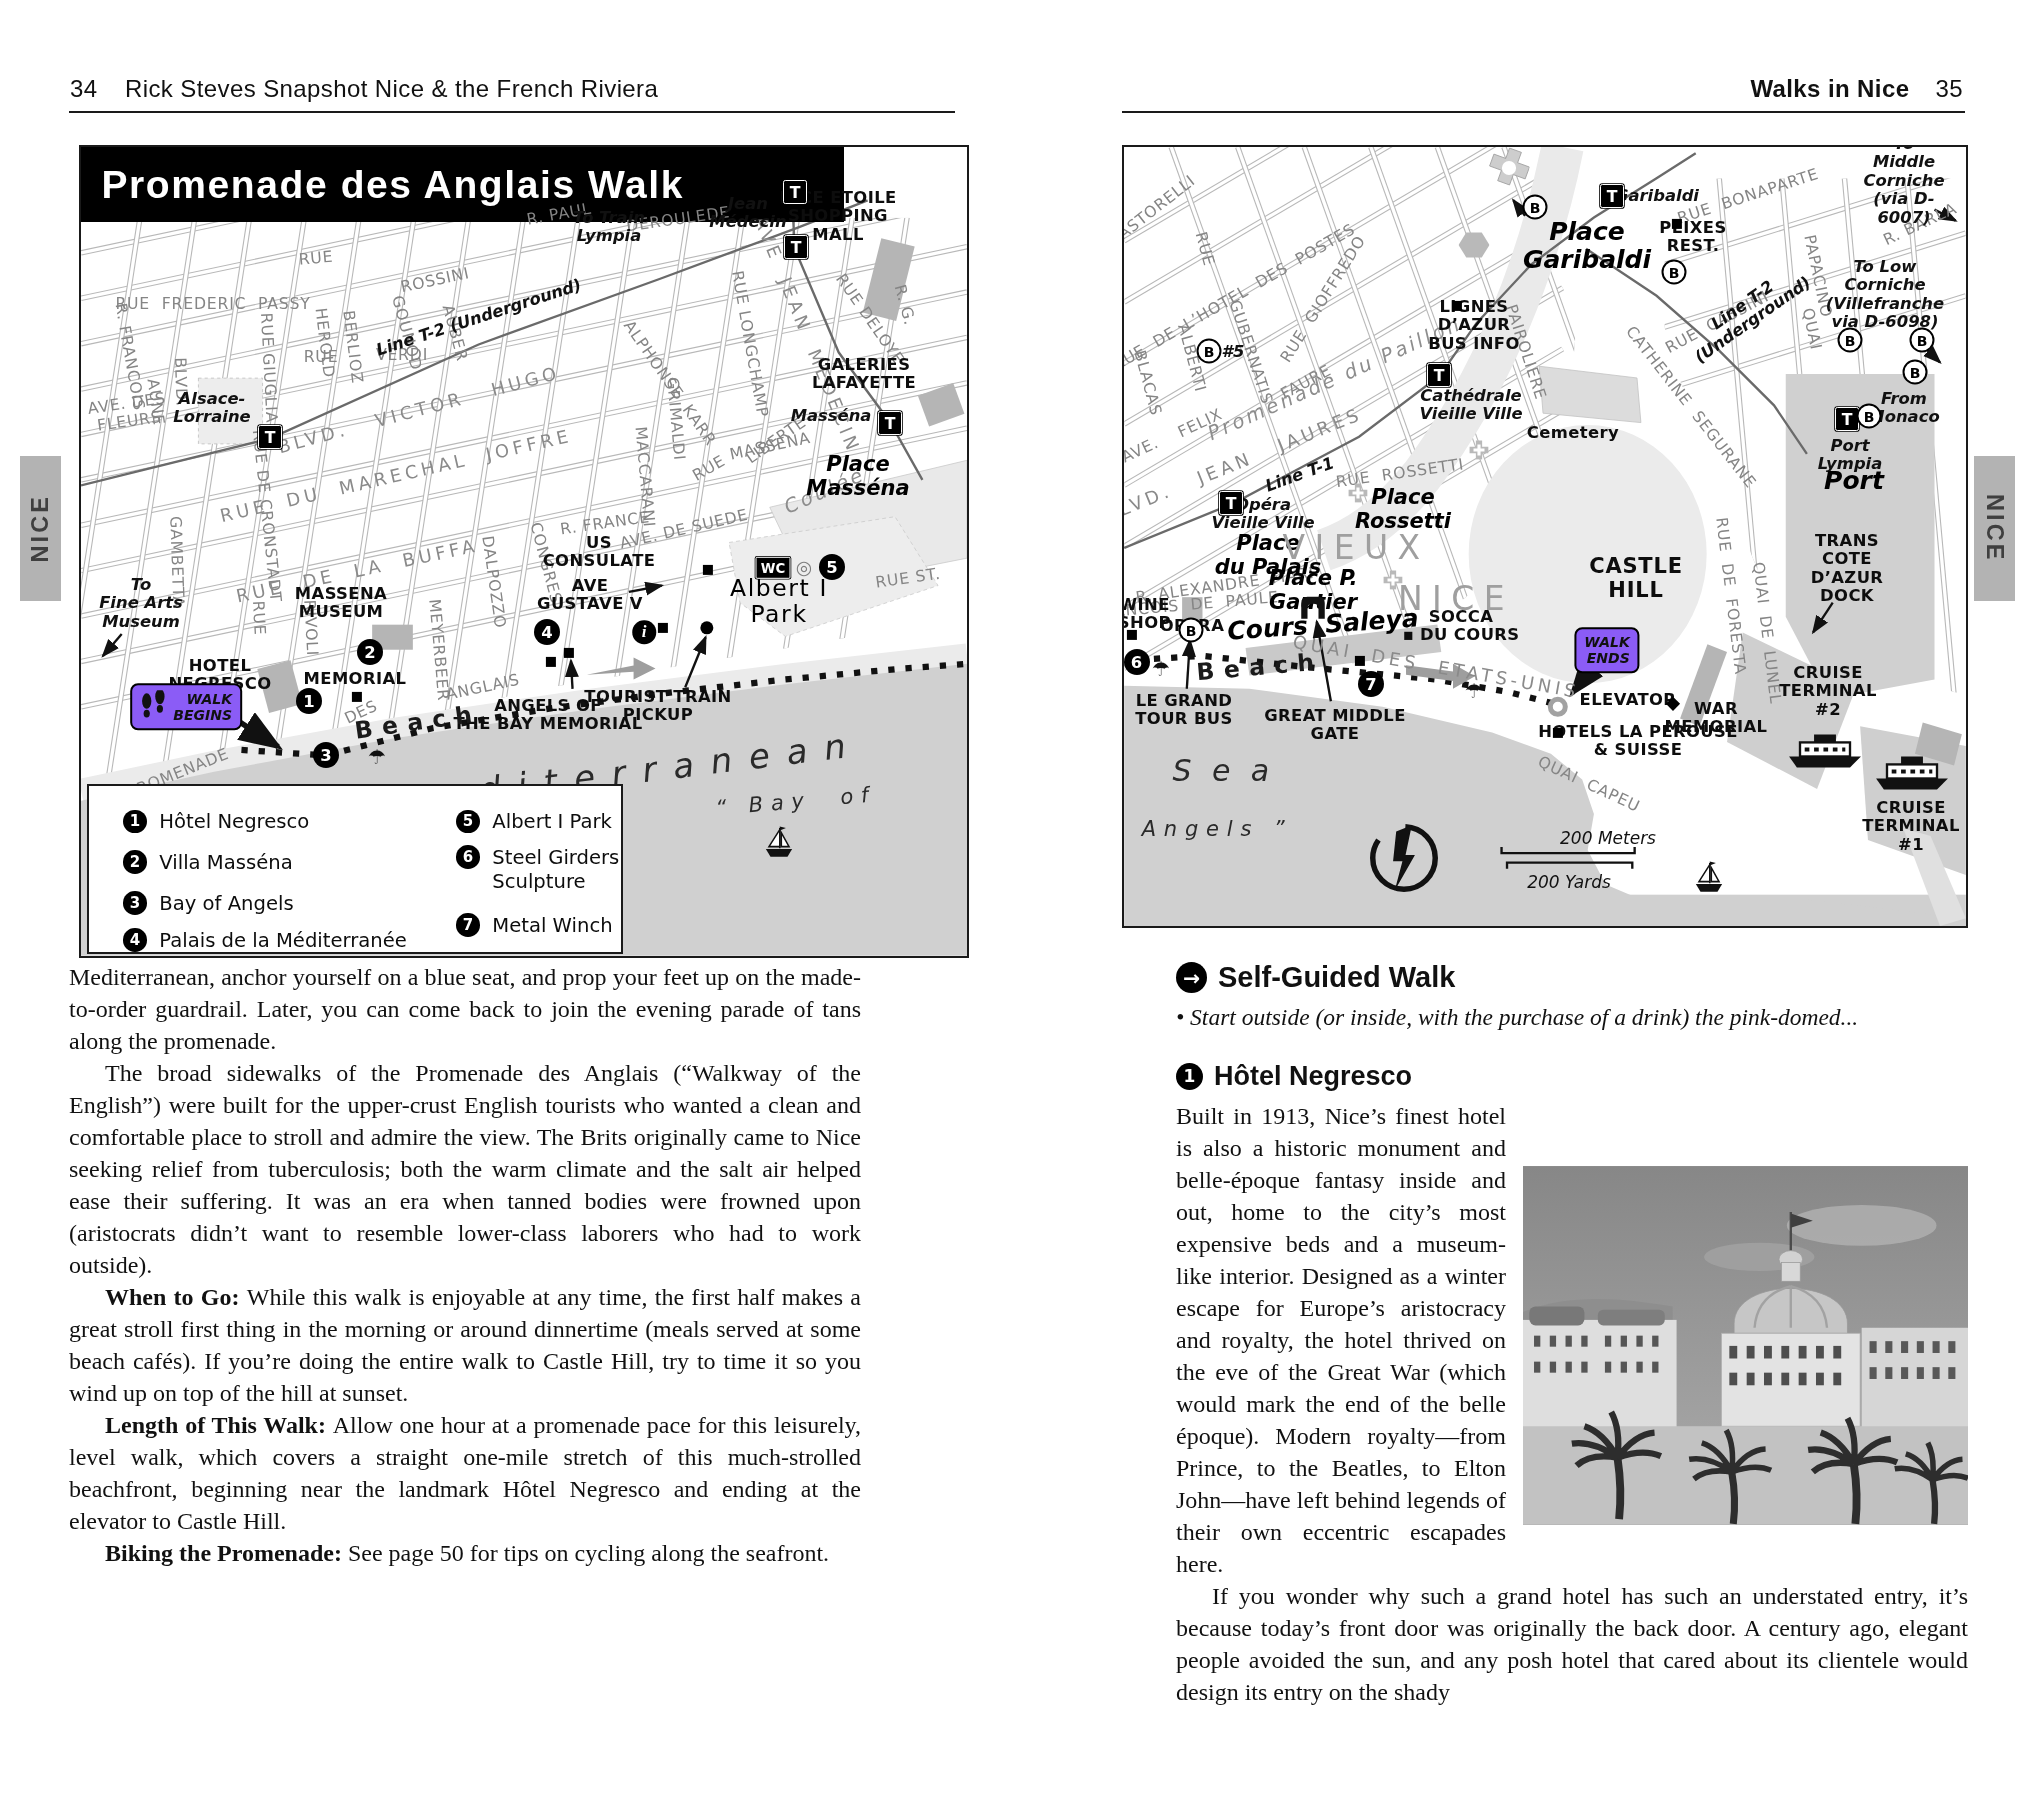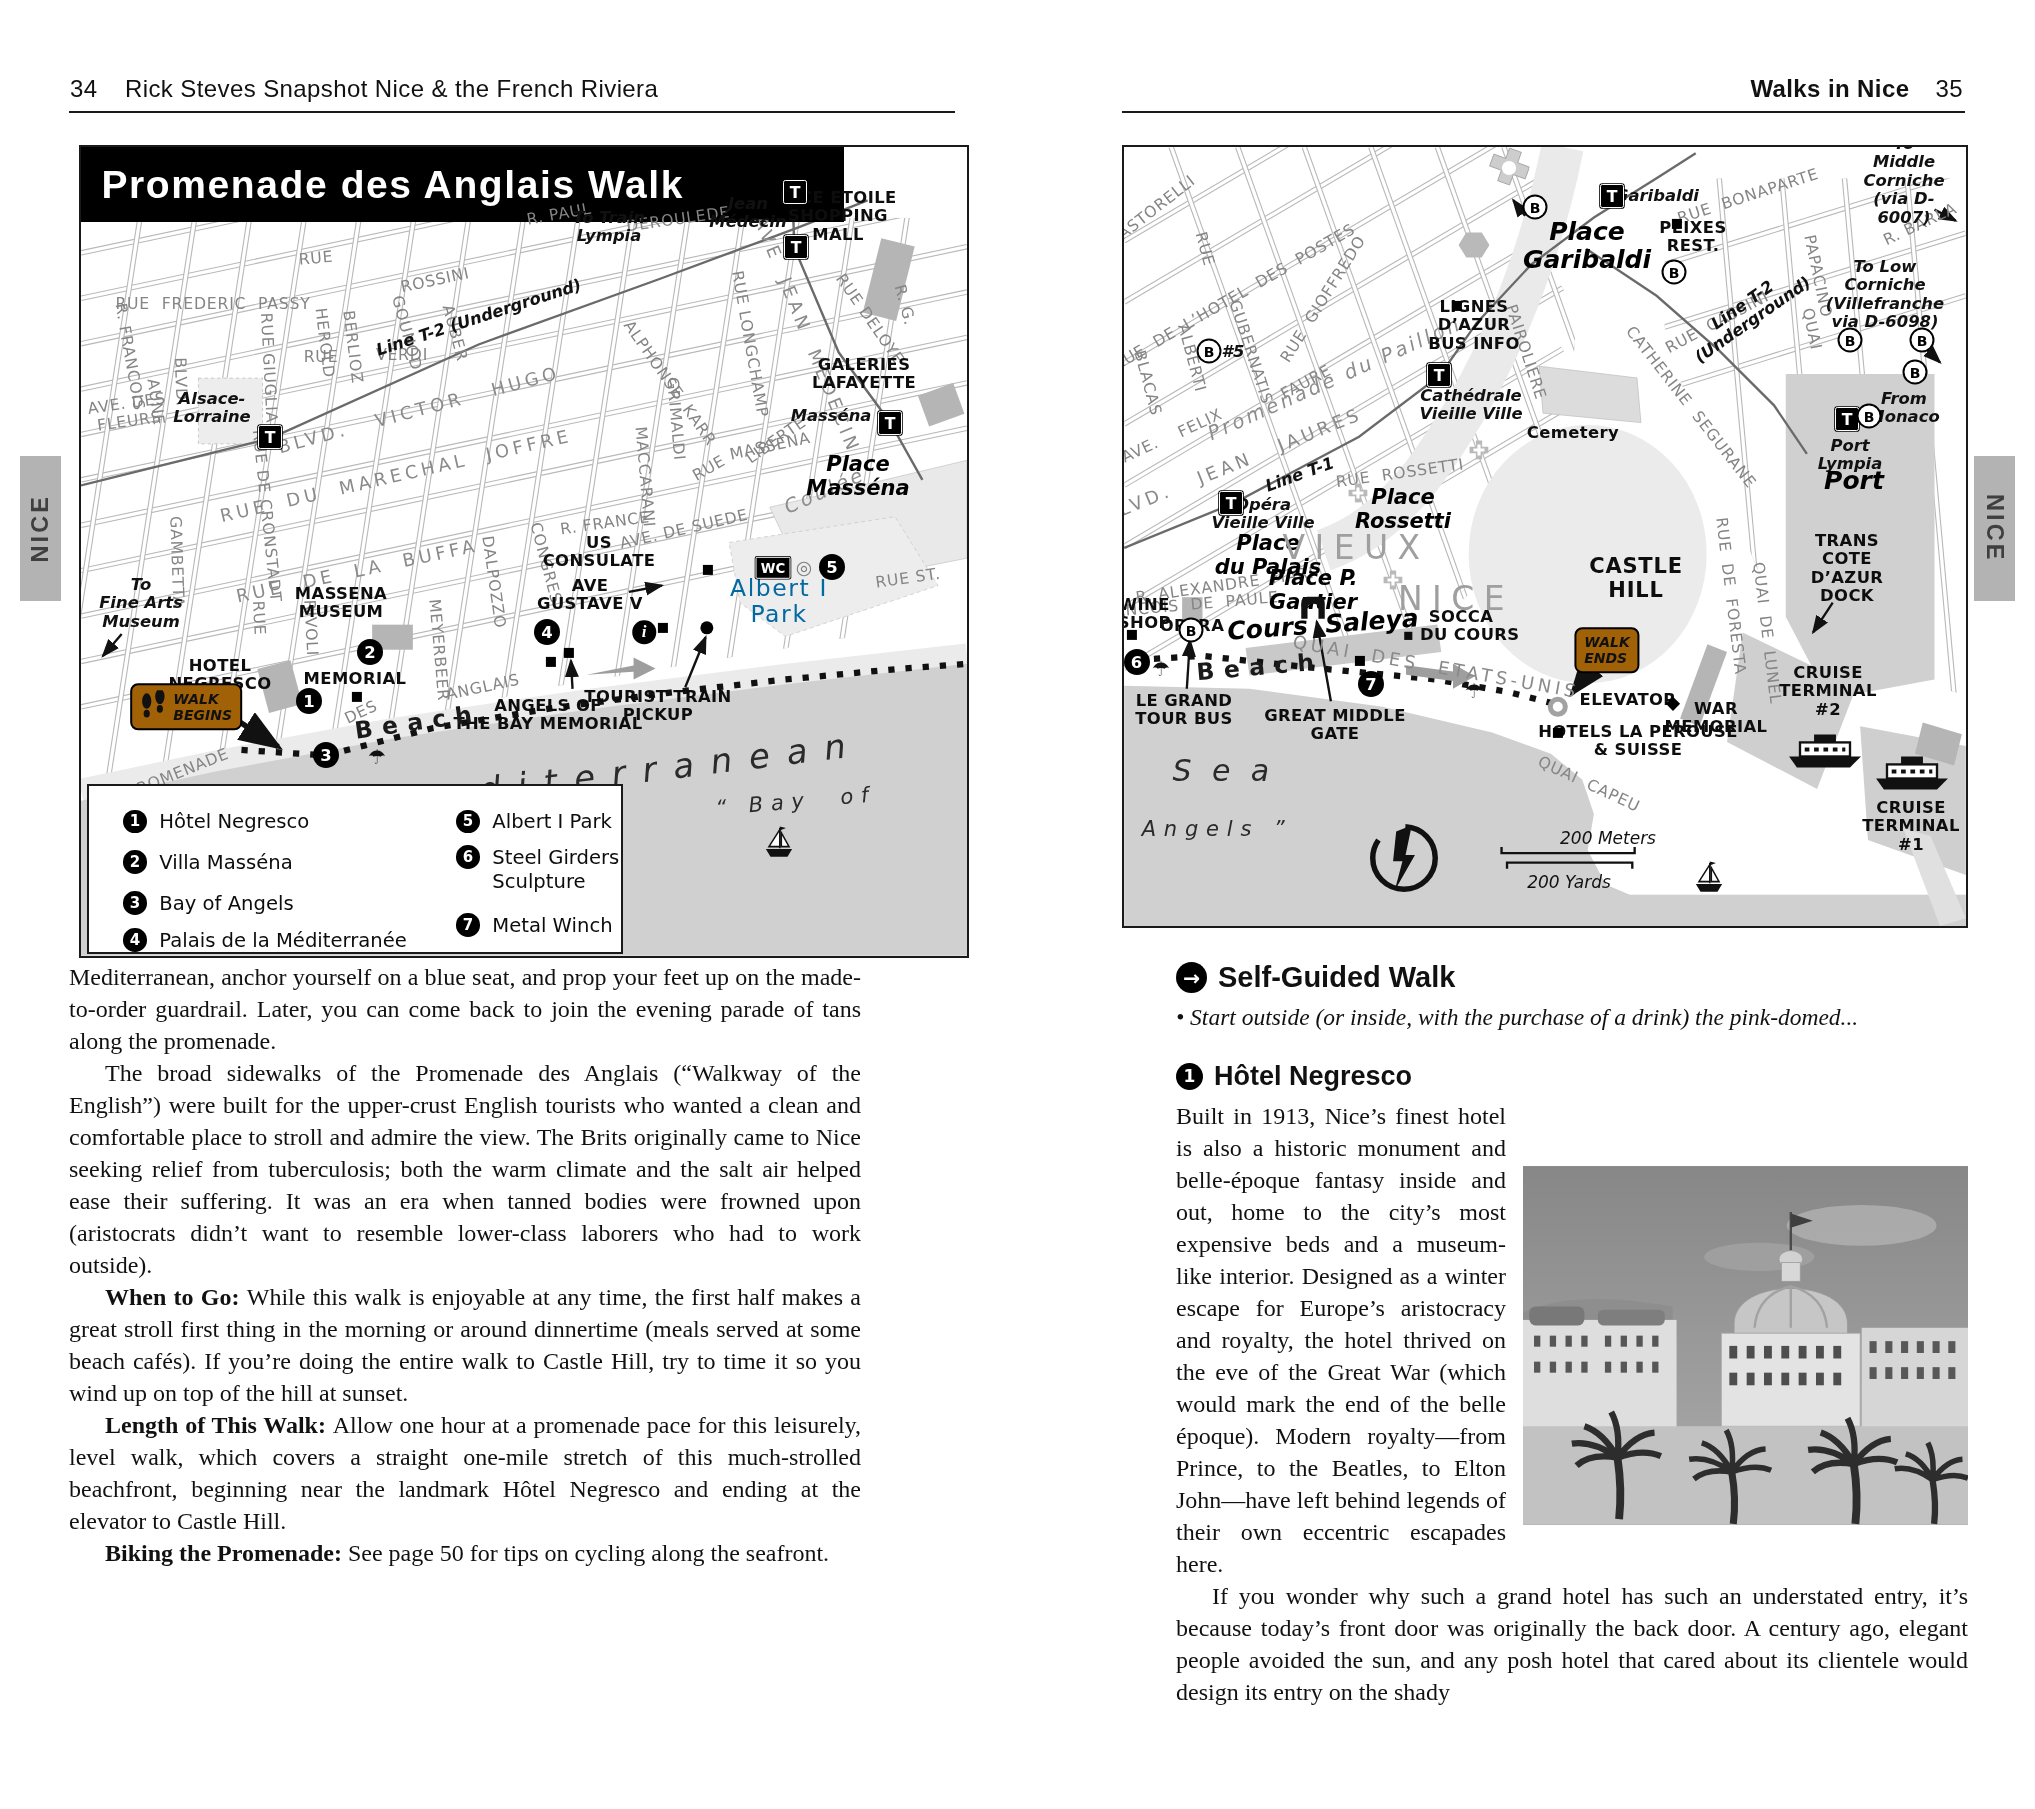--- a/index.html
+++ b/index.html
@@ -30,21 +30,21 @@
   
   .lbl{position:absolute;white-space:pre-line;text-align:center;font-family:"DejaVu Sans",sans-serif;line-height:1.12;}
   .st{font-size:15.7px;color:#858585;letter-spacing:0.8px;white-space:pre;}
   .st2{font-size:15.7px;color:#858585;letter-spacing:0.8px;}
   .stB{font-size:18px;color:#8a8a8a;letter-spacing:3.9px;white-space:pre;}
   .scr{font-size:16.4px;color:#111;font-style:italic;font-weight:bold;}
   .poi{font-size:16.4px;color:#0d0d0d;font-weight:bold;letter-spacing:0.4px;}
   .poiB{font-size:21px;color:#0d0d0d;font-weight:bold;letter-spacing:0.8px;}
   .place{font-size:21px;color:#000;font-weight:bold;font-style:italic;}
   .placeB{font-size:25px;color:#000;font-weight:bold;font-style:italic;white-space:pre;}
-  .park{font-size:23.5px;color:#0369a1;letter-spacing:1.6px;}
+  .park{font-size:23.5px;color:#000000;letter-spacing:1.6px;}
   .vieux{font-size:33px;color:#9f9f9f;letter-spacing:9.4px;white-space:pre;text-align:center;}
   .beach{font-size:23.5px;color:#1a1a1a;letter-spacing:9.4px;font-weight:bold;white-space:pre;}
   .seaBig{font-size:34px;color:#2a2a2a;font-style:italic;letter-spacing:17px;white-space:pre;}
   .seaBig2{font-size:30px;color:#2a2a2a;font-style:italic;letter-spacing:20.4px;white-space:pre;}
   .seaMed{font-size:21px;color:#2a2a2a;font-style:italic;letter-spacing:7.8px;white-space:pre;}
   .coulee{font-size:19.6px;color:#8d8d8d;font-style:italic;letter-spacing:3.1px;white-space:pre;}
   .scale{font-size:17px;color:#111;font-style:italic;}
   
   .mk{position:absolute;transform:translate(-50%,-50%);display:flex;align-items:center;justify-content:center;
       font-family:"DejaVu Sans",sans-serif;}
@@ -52,22 +52,22 @@
   .mk-T{width:22px;height:22px;background:#000;color:#fff;font-weight:bold;font-size:15.7px;border-radius:2.3px;border:1.6px solid #fff;box-shadow:0 0 0 0.8px #000;}
   .mk-B{width:21px;height:21px;border-radius:50%;background:#fff;border:2px solid #000;color:#000;font-weight:bold;font-size:14px;}
   .mk-WC{width:33px;height:20.4px;background:#000;color:#fff;font-weight:bold;font-size:13.3px;border-radius:1.6px;border:1.6px solid #fff;box-shadow:0 0 0 0.8px #000;}
   .mk-info{width:23.5px;height:23.5px;border-radius:50%;background:#000;color:#fff;font:bold italic 17px "Liberation Serif",serif;}
   .mk-sq{width:10.2px;height:10.2px;background:#000;}
   .mk-dot{width:13.3px;height:13.3px;border-radius:50%;background:#000;}
   .mk-diamond{width:10.2px;height:10.2px;background:#000;transform:translate(-50%,-50%) rotate(45deg);}
   .mk-umbrella{font-size:20.4px;color:#111;}
   .mk-fountain{font-size:19px;color:#7e7e7e;}
   .mk-elevator{width:20.4px;height:20.4px;border-radius:50%;border:5.5px solid #a2a2a2;background:#fff;box-sizing:border-box;}
-  .mk-walk{background:#a16207;border:2.3px solid #000;border-radius:7.8px;padding:4.7px 7.8px;
-           font:bold italic 14px "DejaVu Sans",sans-serif;white-space:pre-line;text-align:left;line-height:1.15;}
+  .mk-walk{background:#8b5cf6;border:2.3px solid #000;border-radius:7.8px;padding:4.7px 7.8px;
+           font:bold italic 14px "DejaVu Sans",sans-serif;white-space:pre-line;text-align:right;line-height:1.15;}
   .mk-hex svg,.mk-cross svg,.mk-church svg,.mk-gate svg,.mk-boat svg,.mk-ship svg,.mk-compass svg,.mk-foot svg{display:block;}
   
   .lg-row{position:absolute;display:flex;align-items:flex-start;}
   .lg-n{width:23.5px;height:23.5px;border-radius:50%;background:#000;color:#fff;display:flex;align-items:center;justify-content:center;
         font:bold 15px "DejaVu Sans",sans-serif;flex:0 0 23.5px;margin-right:12.5px;}
   .lg-t{font:19.6px "DejaVu Sans",sans-serif;color:#0d0d0d;white-space:pre-line;line-height:1.25;margin-top:0.8px;}
   #legendBox{position:absolute;left:6.3px;top:637px;width:532px;height:166px;background:#fff;border:2.3px solid #1a1a1a;}
   
   .textcol{position:absolute;width:792px;}
   #textL{left:69px;top:961px;}

